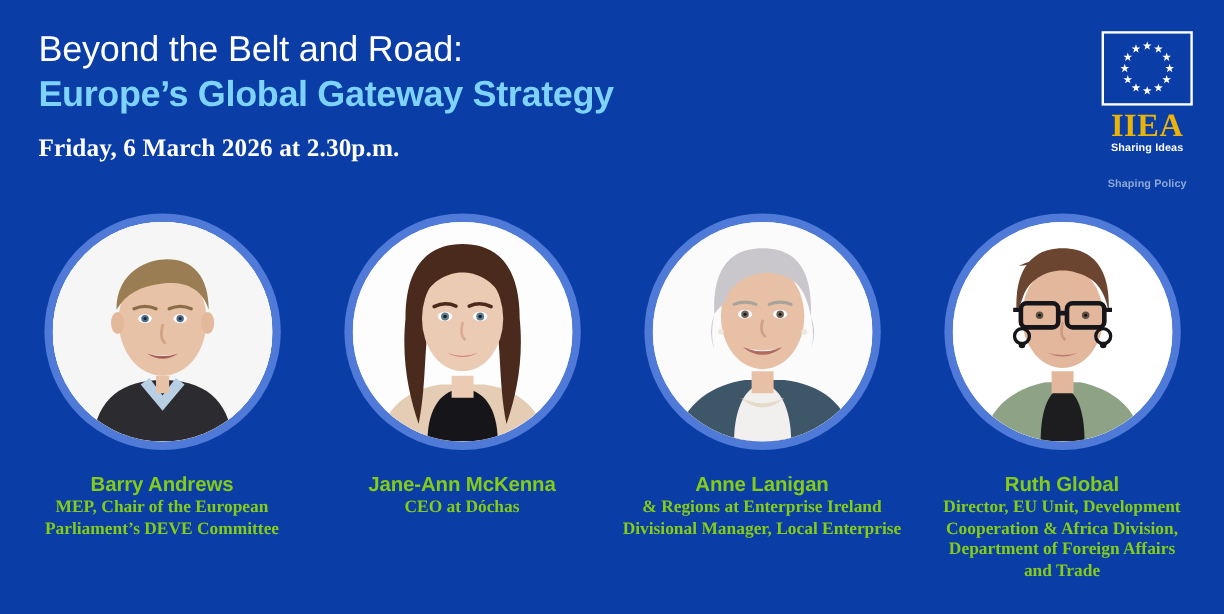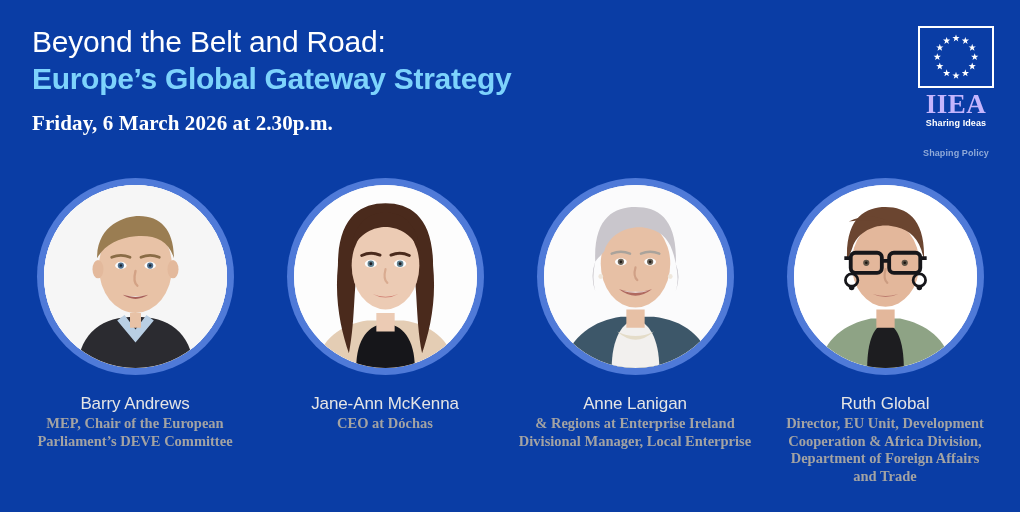--- a/index.html
+++ b/index.html
@@ -32,21 +32,21 @@
   .logo{position:absolute;right:22px;top:26px;width:84px;text-align:center;}
   .logo-box{
     width:76px;height:62px;margin:0 auto;
     border:2px solid #ffffff;box-sizing:border-box;
     position:relative;background:#0A3DA5;
   }
   .stars{position:absolute;left:0;top:0;width:100%;height:100%;}
   .logo-word{
     margin-top:2px;
     font-family:"Liberation Serif",serif;
-    font-weight:700;font-size:27px;line-height:28px;color:#c4b5fd;
+    font-weight:700;font-size:27px;line-height:28px;color:#eab308;
     letter-spacing:0.5px;
   }
   .logo-tag1{
     font-size:9px;line-height:10px;font-weight:700;color:#ffffff;letter-spacing:0.1px;
   }
   .logo-tag2{
     font-size:9px;line-height:11px;font-weight:700;color:#8fa9d8;letter-spacing:0.1px;margin-top:20px;
   }
 
   
@@ -63,26 +63,26 @@
     width:100%;height:100%;border-radius:50%;overflow:hidden;
     background:#ffffff;position:relative;
   }
   .photo{position:absolute;left:0;top:0;width:100%;height:100%;}
 
   
   .captions{position:absolute;left:0;top:393px;width:1020px;}
   .cap{position:absolute;top:0;width:250px;text-align:center;}
   .c0{left:10px}.c1{left:260px}.c2{left:510px}.c3{left:760px}
   .sp-name{
-    font-size:17px;line-height:21px;font-weight:400;color:#e5e5e5;letter-spacing:-0.1px;
+    font-size:17px;line-height:21px;font-weight:700;color:#84cc16;letter-spacing:-0.1px;
   }
   .sp-role{
     margin-top:1px;
     font-family:"Liberation Serif",serif;
-    font-weight:700;font-size:14.5px;line-height:17.5px;color:#a3a3a3;
+    font-weight:700;font-size:14.5px;line-height:17.5px;color:#84cc16;
   }
 </style>
 </head>
 <body>
 
 <div class="stage">
 
   <div class="header">
     <div class="title-l1">Beyond the Belt and Road:</div>
     <div class="title-l2">Europe’s Global Gateway Strategy</div>

